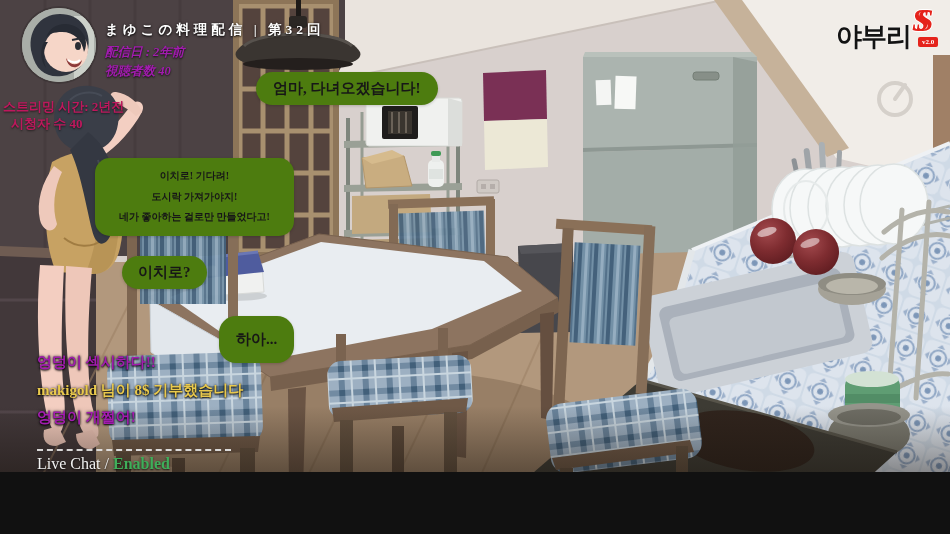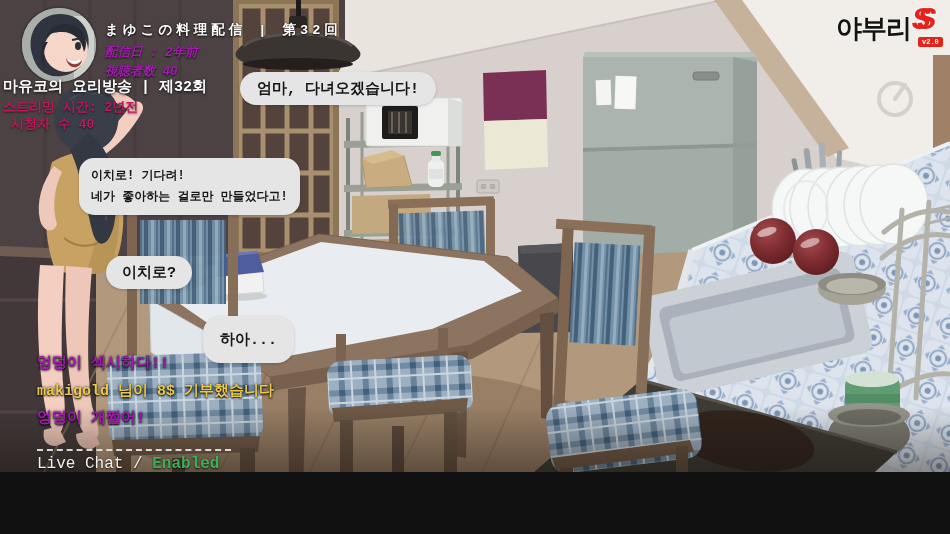--- a/index.html
+++ b/index.html
@@ -1,37 +1,37 @@
 <!DOCTYPE html>
 <html><head>
 <meta charset="utf-8">
 <style>
   html,body{margin:0;padding:0;background:#111;}
   .stage{position:relative;width:950px;height:472px;overflow:hidden;background:#d8d0cd;
-         font-family:Liberation Mono, monospace;}
+         font-family:Liberation Serif, serif;}
   .stage *{box-sizing:border-box;}
   .scene{position:absolute;left:0;top:0;width:950px;height:534px;display:block;}
   .ov{position:absolute;white-space:nowrap;}
   
   .avatar{left:22px;top:8px;width:74px;height:74px;border-radius:50%;overflow:hidden;
           background:#aeb3ad;box-shadow:0 0 0 2px rgba(0,0,0,.15);}
   .jp-title{left:105px;top:21px;font-size:13.5px;font-weight:700;letter-spacing:4px;color:#fff;
             text-shadow:0 1px 2px rgba(0,0,0,.85),0 0 3px rgba(0,0,0,.5);}
   .jp-meta{font-size:12.5px;font-style:italic;font-weight:700;color:#a21caf;
            text-shadow:0 1px 2px rgba(0,0,0,.8);}
   .jp-meta.m1{left:105px;top:44px;} .jp-meta.m2{left:105px;top:63px;}
   .kr-title{left:3px;top:77px;font-size:15px;font-weight:800;color:#fff;
             text-shadow:0 1px 3px rgba(0,0,0,.9);}
   .kr-meta{font-size:13px;font-weight:700;color:#be185d;text-shadow:0 1px 2px rgba(0,0,0,.6);}
   .kr-meta.m1{left:3px;top:98px;} .kr-meta.m2{left:11px;top:115px;}
   
-  .bubble{background:#e5e5e5;color:#171717;font-weight:700;border-radius:17px;
-          box-shadow:0 1px 3px rgba(0,0,0,.18);text-align:left;}
+  .bubble{background:#4d7c0f;color:#171717;font-weight:700;border-radius:17px;
+          box-shadow:0 1px 3px rgba(0,0,0,.18);text-align:center;margin-left:16px;}
   .b1{left:240px;top:72px;font-size:15px;padding:7px 17px;}
-  .b2{left:79px;top:158px;font-size:12px;padding:8px 12px;border-radius:15px;line-height:20.5px;}
+  .b2{left:79px;top:158px;font-size:10px;padding:8px 24px;border-radius:15px;line-height:20.5px;}
   .b2 .line{display:block;}
   .b3{left:106px;top:256px;font-size:15px;padding:7px 16px;}
   .b4{left:203px;top:316px;font-size:15px;padding:14px 17px;}
   
   .chat-m{left:37px;font-size:15px;font-weight:700;color:#a21caf;
           text-shadow:0 1px 2px rgba(0,0,0,.95),0 0 3px rgba(0,0,0,.75);}
   .chat-m.m1{top:353px;} .chat-m.m2{top:381px;color:#e9c94d;} .chat-m.m3{top:408px;}
   .chat-divider{left:37px;top:449px;width:194px;height:0;border-top:2px dashed #e6e6e6;opacity:.92;}
   .livechat{left:37px;top:455px;font-size:16px;color:#f2f2f2;font-weight:500;
             text-shadow:0 1px 2px rgba(0,0,0,.8);}
@@ -42,21 +42,21 @@
   .play-btn{left:38px;top:494px;width:0;height:0;border-top:9px solid transparent;
             border-bottom:9px solid transparent;border-left:15px solid #fff;cursor:pointer;
             filter:drop-shadow(0 1px 1px rgba(0,0,0,.6));}
   .track{left:68px;top:501px;width:787px;height:3px;background:rgba(255,255,255,.48);border-radius:2px;}
   .track-played{left:68px;top:501px;height:3px;background:rgba(255,255,255,.85);border-radius:2px;}
   .knob{left:287px;top:495px;width:14px;height:14px;border-radius:50%;background:#fff;
         box-shadow:0 1px 2px rgba(0,0,0,.5);}
   .time{left:874px;top:493px;font-size:15px;font-weight:700;color:#6d28d9;
         text-shadow:0 1px 2px rgba(0,0,0,.8);}
   
-  .logo{right:2px;top:8px;display:flex;align-items:center;}
+  .logo{right:2px;top:8px;display:flex;align-items:flex-end;}
   .logo-kr{font-size:26px;font-weight:900;color:#131313;letter-spacing:-1px;line-height:30px;
            text-shadow:0 0 2px rgba(255,255,255,.75);}
   .logo-mark{position:relative;width:36px;height:44px;margin-left:1px;}
   .logo-ss{position:absolute;left:0;top:-4px;font-size:31px;font-weight:900;font-style:italic;
            color:#e5231b;letter-spacing:-13px;line-height:34px;
            text-shadow:1px 0 0 #fff,-1px 0 0 #fff,0 1px 0 #fff,0 -1px 0 #fff;}
   .logo-badge{position:absolute;left:6px;top:29px;background:#e5231b;color:#fff;font-size:7px;
               font-weight:700;padding:1px 4px;border-radius:2px;line-height:1.2;}
   .watermark{left:874px;top:75px;width:42px;height:44px;opacity:.65;}
 </style>
@@ -334,27 +334,27 @@
       <path d="M22,34 C18,42 18,52 24,60 C20,48 22,40 26,34 Z" fill="#272b34"></path>
       <ellipse cx="56" cy="38" rx="3" ry="4" fill="#2a2d35"></ellipse>
       <path d="M50,32 L60,30" stroke="#2a2d35" stroke-width="2"></path>
       <path d="M44,50 C48,58 56,58 60,52 C58,62 46,62 44,50 Z" fill="#8d3a3a"></path>
       <path d="M46,52 C50,55 55,55 58,52" stroke="#fff" stroke-width="2" fill="none"></path>
     </svg>
   </div>
   <div class="ov jp-title">まゆこの料理配信 | 第32回</div>
   <div class="ov jp-meta m1">配信日 : 2年前</div>
   <div class="ov jp-meta m2">視聴者数 40</div>
-  <div class="ov kr-title">마유코의 요리방송 | 제32회</div>
   <div class="ov kr-meta m1">스트리밍 시간: 2년전</div>
   <div class="ov kr-meta m2">시청자 수 40</div>
 
   <div class="ov bubble b1">엄마, 다녀오겠습니다!</div>
   <div class="ov bubble b2">
     <span class="line">이치로! 기다려!</span>
+    <span class="line">도시락 가져가야지!</span>
     <span class="line">네가 좋아하는 걸로만 만들었다고!</span>
   </div>
   <div class="ov bubble b3">이치로?</div>
   <div class="ov bubble b4">하아...</div>
 
   <div class="ov chat-m m1">엉덩이 섹시하다!!</div>
   <div class="ov chat-m m2">makigold 님이 8$ 기부했습니다</div>
   <div class="ov chat-m m3">엉덩이 개쩔어!</div>
   <div class="ov chat-divider"></div>
   <div class="ov livechat">

